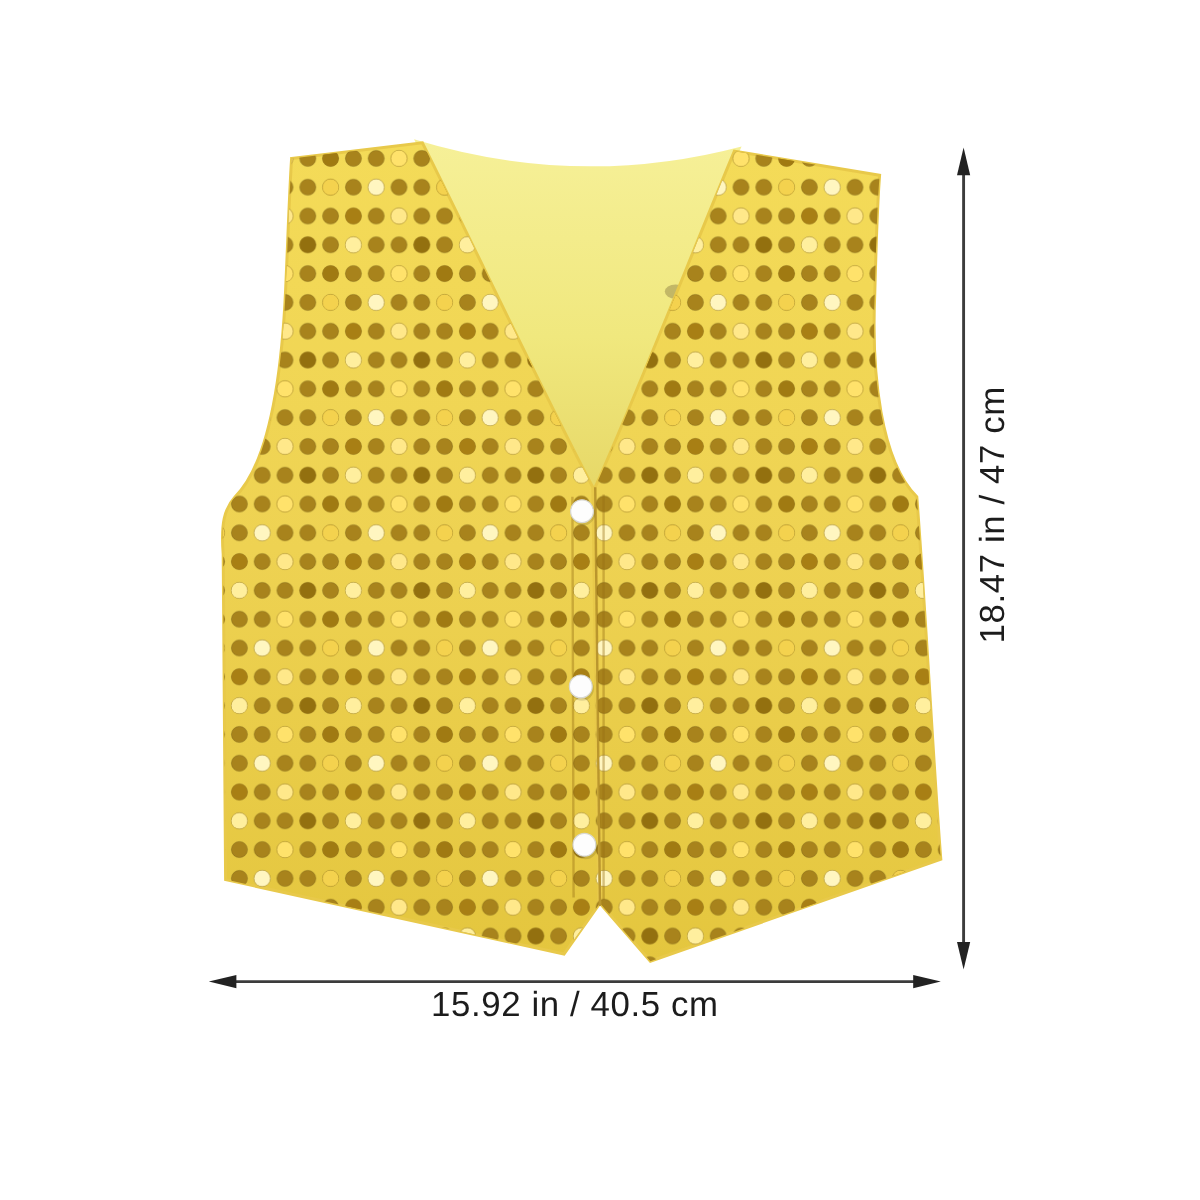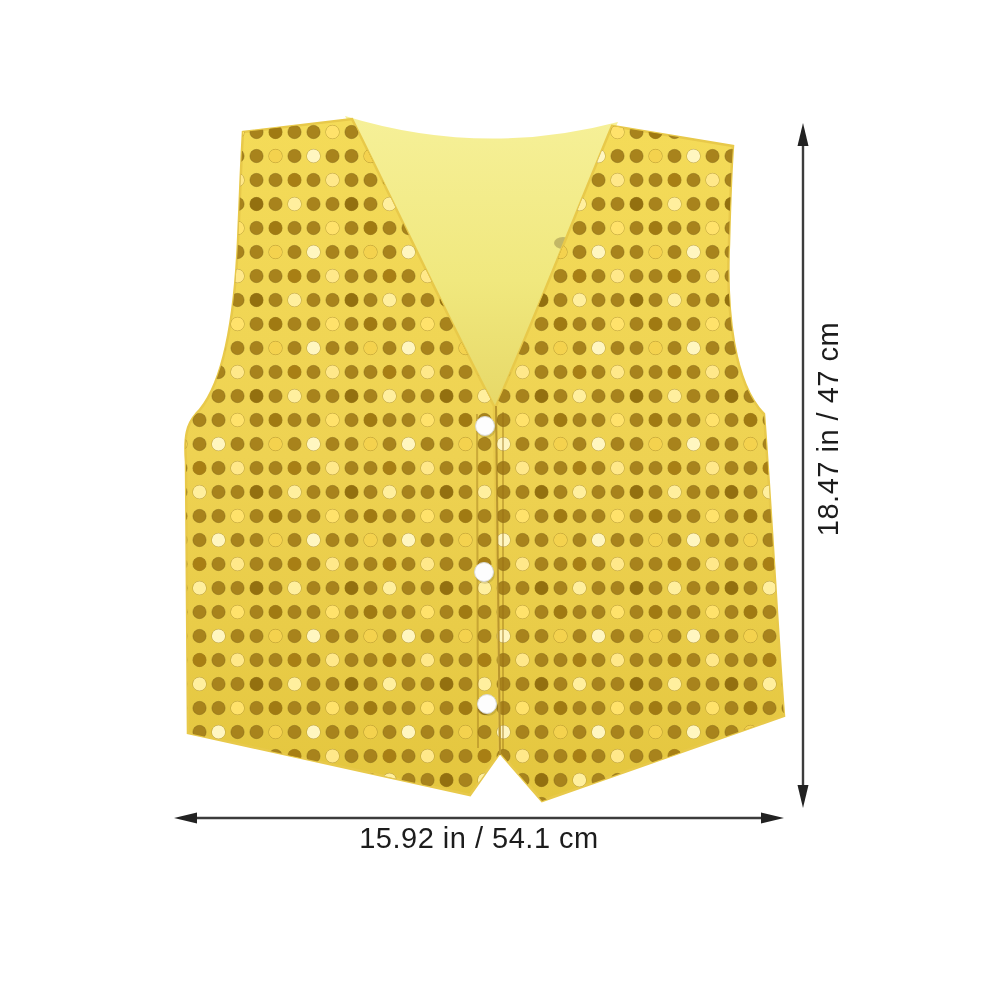--- a/index.html
+++ b/index.html
@@ -125,17 +125,17 @@
       <polygon points="803,123 797.5,146 808.5,146" stroke="none"></polygon>
       <polygon points="803,808 797.5,785 808.5,785" stroke="none"></polygon>
     </g>
     <g stroke="#3c3c3c" stroke-width="2.4" fill="#222222">
       <line x1="195" y1="818" x2="763" y2="818"></line>
       <polygon points="174,818 197,812.5 197,823.5" stroke="none"></polygon>
       <polygon points="784,818 761,812.5 761,823.5" stroke="none"></polygon>
     </g>
   </svg>
 
-  <div class="dim-label dim-label-width">15.92 in / 54.1 cm</div>
+  <div class="dim-label dim-label-width">15.92 in / 40.5 cm</div>
 
   <div class="dim-label dim-label-height">18.47 in / 47 cm</div>
 
 </div>
 
 </body></html>

